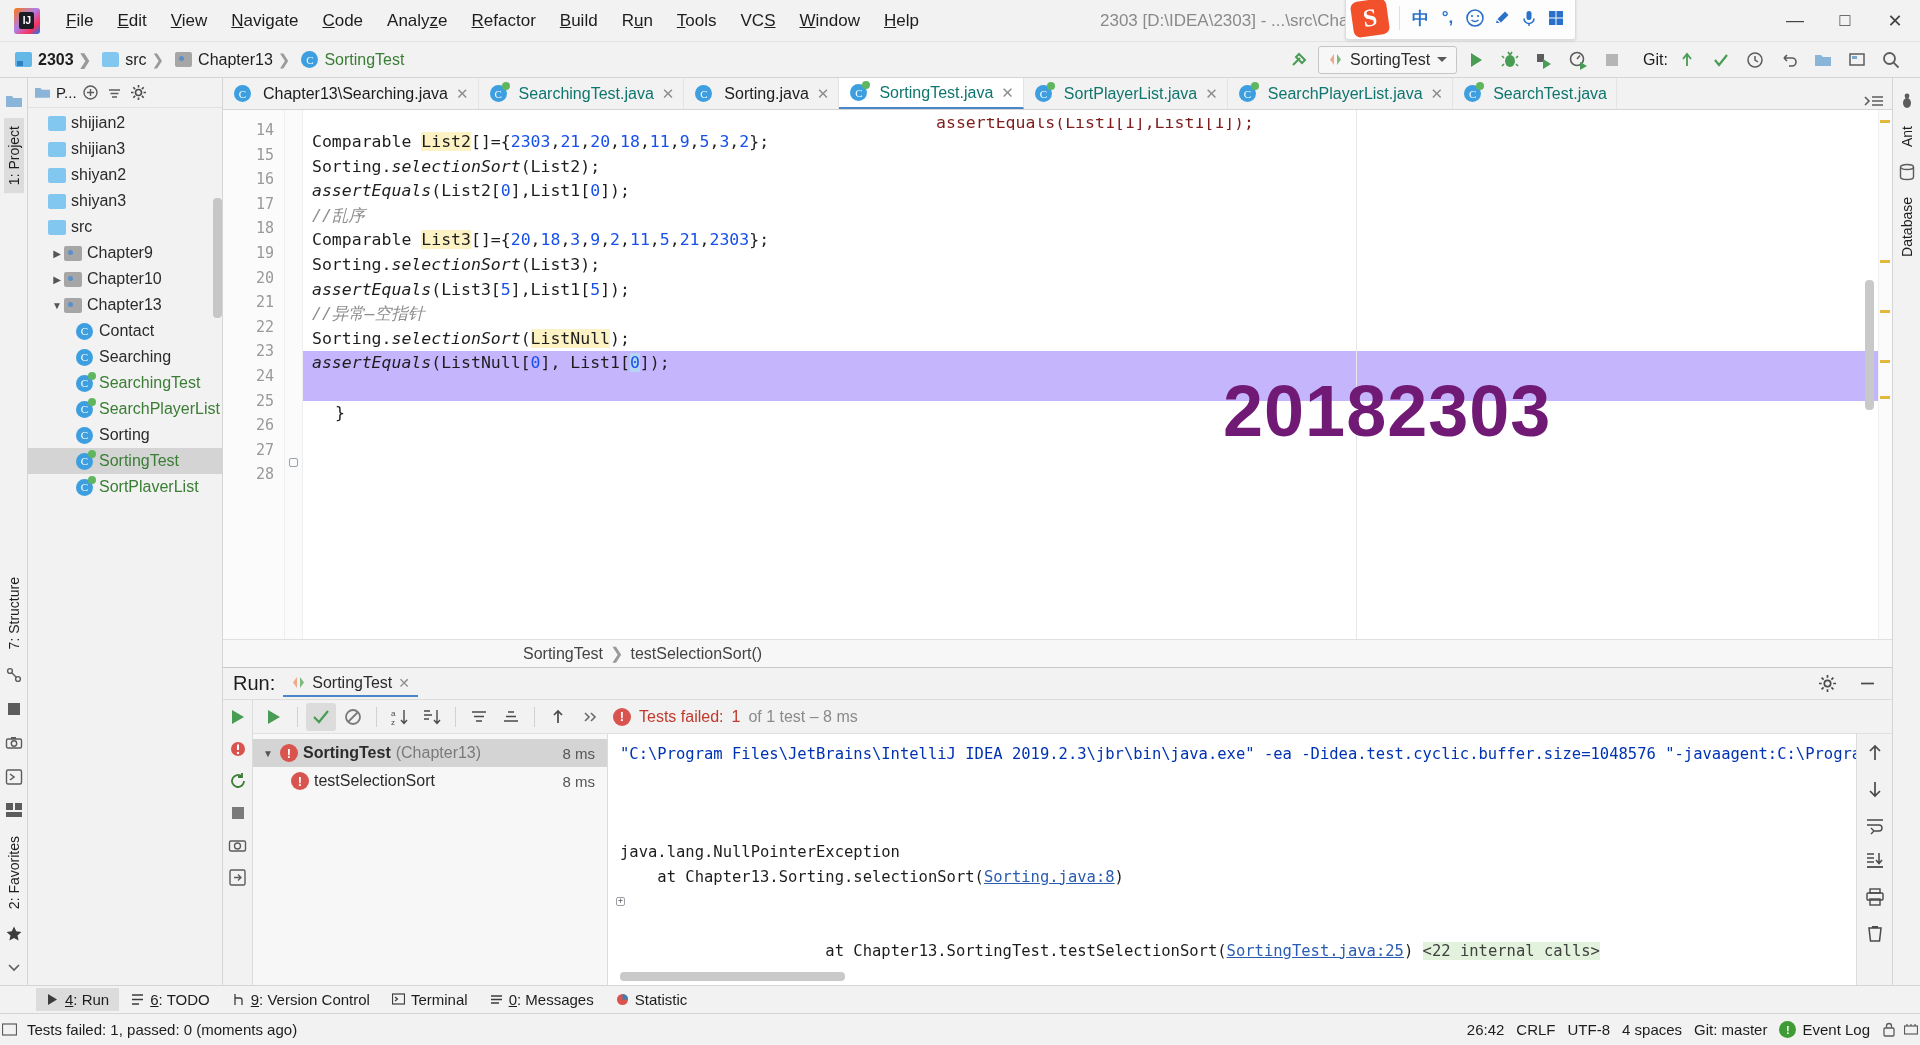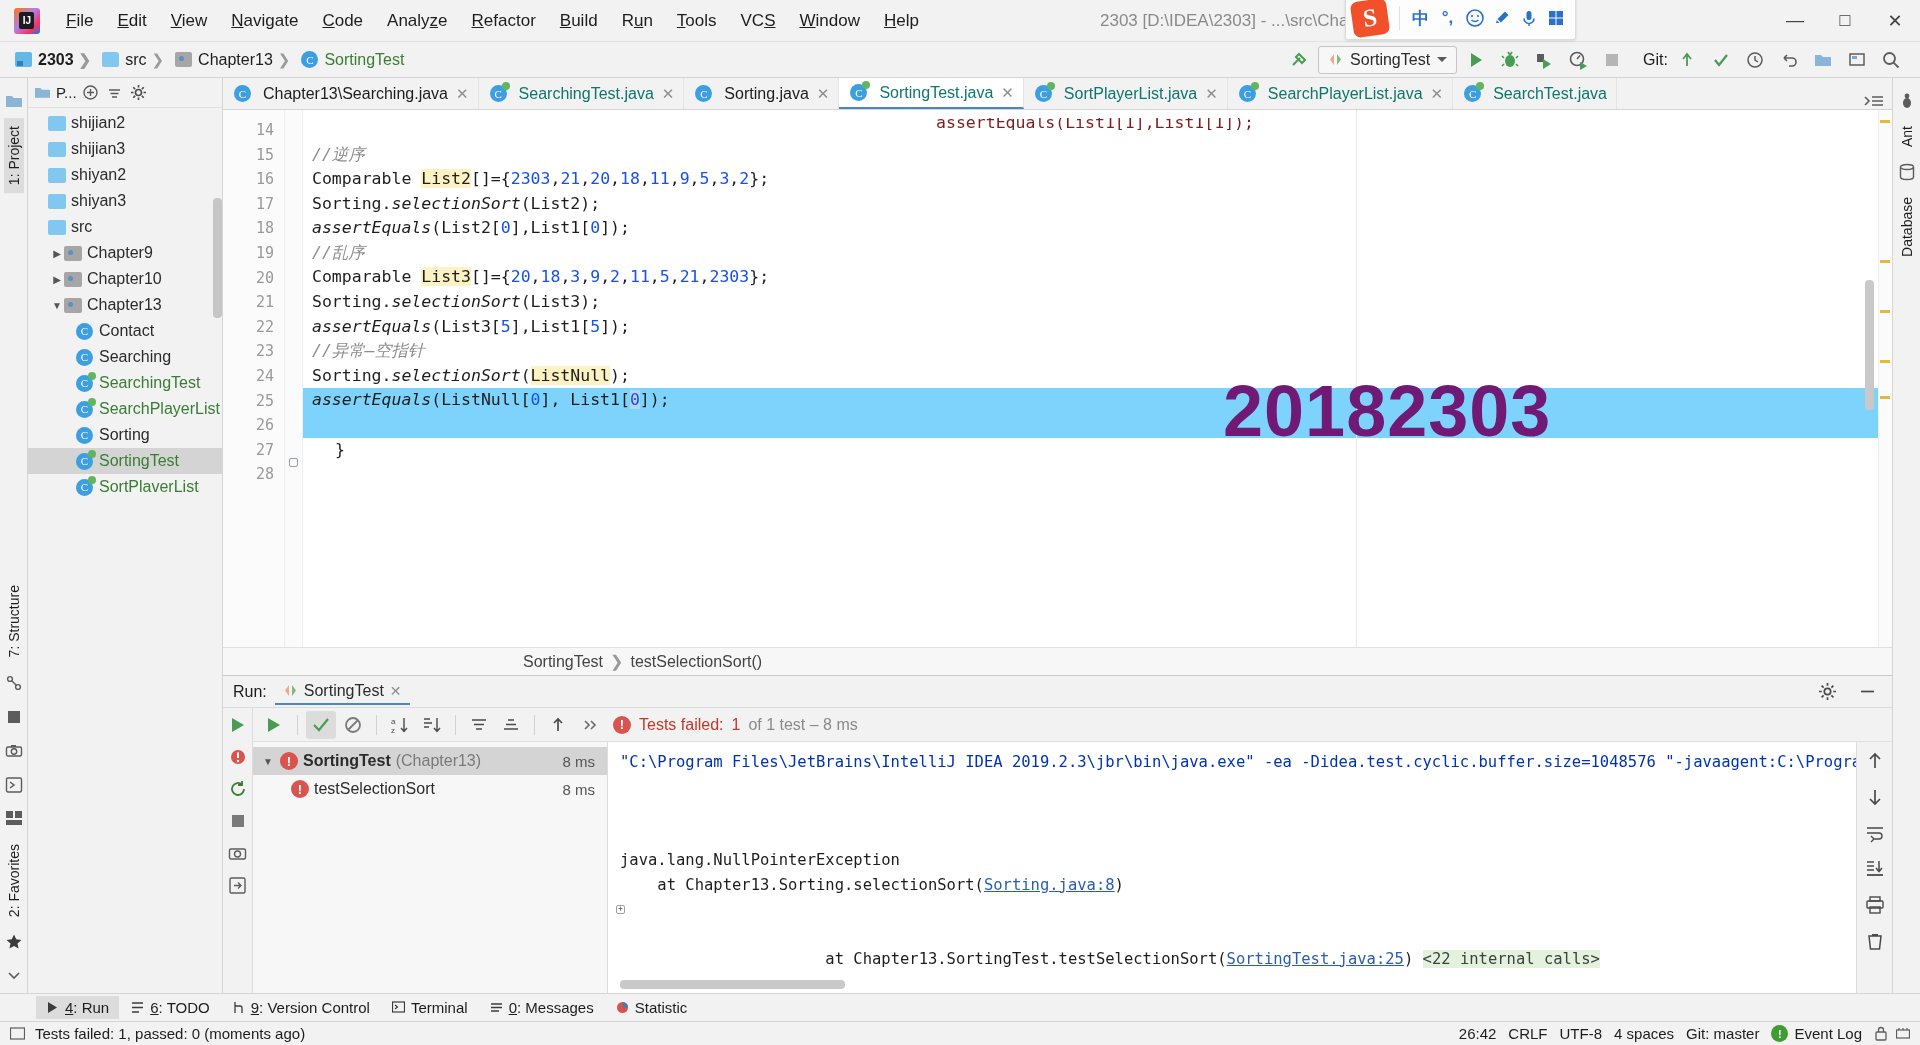--- a/index.html
+++ b/index.html
@@ -162,21 +162,21 @@
     text-align:right; padding-top:8px; position:relative;
   }
   .gline { height:24.6px; line-height:24.6px; padding-right:10px; }
   .fold-col { width:18px; flex:none; background:#fbfbfb; border-right:1px solid #eceff1; position:relative;}
   .fold-mark{position:absolute;left:4px;width:9px;height:9px;border:1px solid #9aa0a6;border-radius:2px;}
   .code {
     flex:1; padding-top:8px; font-family:"DejaVu Sans Mono", monospace; font-size:16.5px;
     color:#1d1d1d; overflow:hidden; position:relative; min-width:0;
   }
   .cl { height:24.6px; line-height:24.6px; white-space:pre; padding-left:9px; }
-  .cl.hl { background:#7dd3fc; }
+  .cl.hl { background:#c4b5fd; }
   .kw { color:#0033b3; font-weight:bold; }
   .cmt { color:#8c8c8c; font-style:italic; }
   .num { color:#1750eb; }
   .meth { color:#1d1d1d; font-style:italic; }
   .hlvar { background:#fdf2c3; }
   .selbg { background:#b5d5f5; }
   .watermark {
     position:absolute; left:920px; top:260px; font-size:72px; font-weight:bold;
     color:#701a75; letter-spacing:1px; font-family:Liberation Sans, sans-serif; z-index:5;
   }
@@ -190,21 +190,21 @@
     padding-left:300px; font-size:16px; color:#444; gap:7px; flex:none;
   }
   .breadcrumb-bottom .sep{ color:#9a9a9a; }
 
   
   .runwin { height:318px; background:#f2f2f2; border-top:1px solid #c9c9c9; display:flex; flex-direction:column; flex:none; }
   .run-header {
     height:32px; display:flex; align-items:center; gap:8px; padding:0 10px;
     border-bottom:1px solid #dcdcdc; flex:none;
   }
-  .run-header .rl { font-size:16px; color:#1d1d1d; }
+  .run-header .rl { font-size:20px; color:#1d1d1d; }
   .run-tab { display:flex; align-items:center; gap:6px; font-size:16px; padding:3px 8px; border-bottom:2px solid #4a87c8; }
   .run-hdr-right { margin-left:auto; display:flex; align-items:center; gap:10px; }
 
   .run-body { flex:1; display:flex; min-height:0; }
   .run-left-tools {
     width:30px; flex:none; background:#f2f2f2; border-right:1px solid #dcdcdc;
     display:flex; flex-direction:column; align-items:center; padding-top:6px; gap:10px;
   }
   .rlt-ico { width:22px;height:22px;display:flex;align-items:center;justify-content:center; }
   .run-main { flex:1; display:flex; flex-direction:column; min-width:0; }
@@ -247,22 +247,22 @@
   .bottom-tabs {
     height:28px; background:#f2f2f2; border-top:1px solid #d5d5d5; display:flex; align-items:center;
     gap:2px; padding-left:36px; flex:none;
   }
   .bt { display:flex; align-items:center; gap:6px; font-size:15px; padding:3px 10px; color:#1d1d1d; }
   .bt.sel { background:#dcdcdc; }
   .bt u { text-decoration:underline; }
   .bt-right { margin-left:auto; display:flex; align-items:center; gap:7px; padding-right:12px; }
 
   .statusbar {
-    height:24px; background:#f2f2f2; border-top:1px solid #d5d5d5; display:flex; align-items:center;
-    padding:0 10px; font-size:15px; color:#1d1d1d; gap:10px; flex:none;
+    height:32px; background:#f2f2f2; border-top:1px solid #d5d5d5; display:flex; align-items:center;
+    padding:0 2px; font-size:15px; color:#1d1d1d; gap:10px; flex:none;
   }
   .sb-right { margin-left:auto; display:flex; align-items:center; gap:12px; }
   .sb-item { white-space:nowrap; }
   .evlog { display:flex; align-items:center; gap:6px; }
   .ev-ico { width:17px;height:17px;border-radius:50%;background:#3f9c35;color:#fff;font-size:11px;
             display:flex;align-items:center;justify-content:center;font-weight:bold;}
   svg { display:block; }
 </style>
 </head>
 <body>
@@ -659,21 +659,20 @@
           <div class="gline">26</div>
           <div class="gline">27</div>
           <div class="gline">28</div>
         </div>
         <div class="fold-col">
           <div class="fold-mark" style="top:348px"></div>
         </div>
 
         <div class="code">
           <div class="cl" style="color:#7f1d1d;overflow:hidden;height:12px;line-height:10px;text-align:center;">assertEquals(List1[1],List1[1]);</div>
-          <div class="cl" style="height:37px;line-height:50px;"><span class="cmt">//逆序</span></div>
           <div class="cl">Comparable <span class="hlvar">List2</span>[]={<span class="num">2303</span>,<span class="num">21</span>,<span class="num">20</span>,<span class="num">18</span>,<span class="num">11</span>,<span class="num">9</span>,<span class="num">5</span>,<span class="num">3</span>,<span class="num">2</span>};</div>
           <div class="cl">Sorting.<span class="meth">selectionSort</span>(List2);</div>
           <div class="cl"><span class="meth">assertEquals</span>(List2[<span class="num">0</span>],List1[<span class="num">0</span>]);</div>
           <div class="cl"><span class="cmt">//乱序</span></div>
           <div class="cl">Comparable <span class="hlvar">List3</span>[]={<span class="num">20</span>,<span class="num">18</span>,<span class="num">3</span>,<span class="num">9</span>,<span class="num">2</span>,<span class="num">11</span>,<span class="num">5</span>,<span class="num">21</span>,<span class="num">2303</span>};</div>
           <div class="cl">Sorting.<span class="meth">selectionSort</span>(List3);</div>
           <div class="cl"><span class="meth">assertEquals</span>(List3[<span class="num">5</span>],List1[<span class="num">5</span>]);</div>
           <div class="cl"><span class="cmt">//异常—空指针</span></div>
           <div class="cl">Sorting.<span class="meth">selectionSort</span>(<span class="hlvar">ListNull</span>);</div>
           <div class="cl hl"><span class="meth">assertEquals</span>(ListNull[<span class="num">0</span>], List1[<span class="selbg"><span class="num">0</span></span>]);</div>

